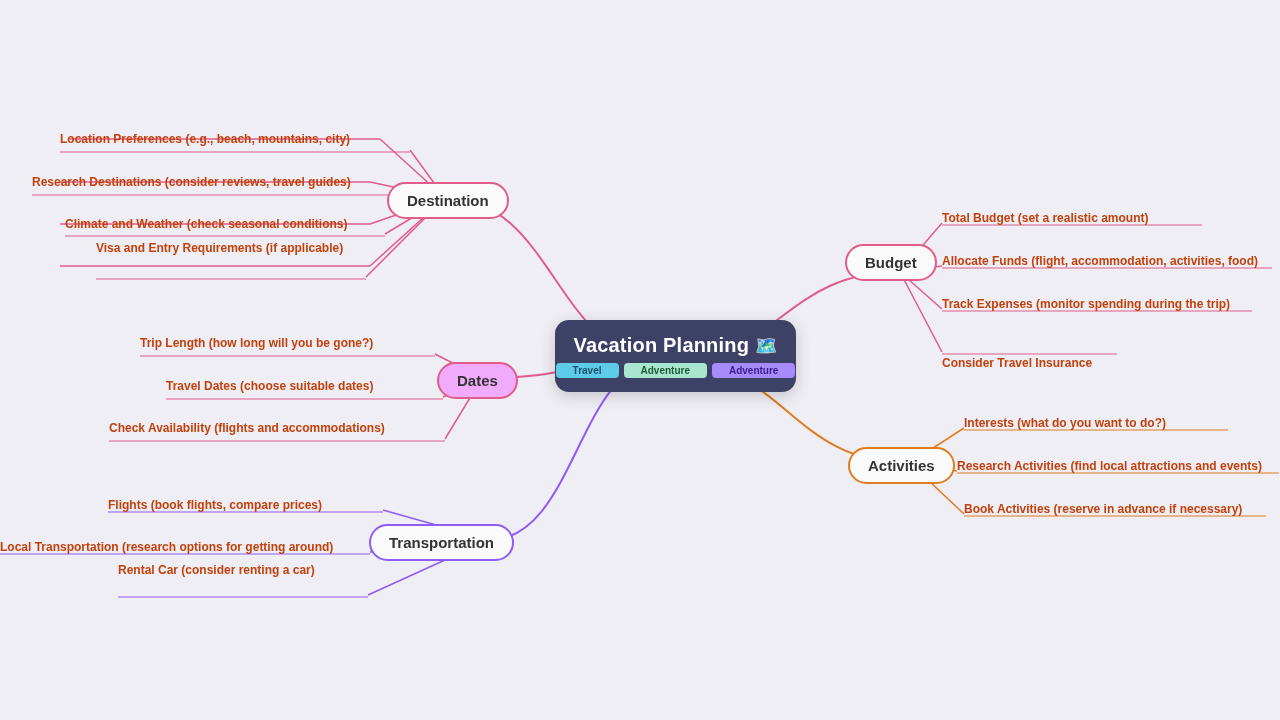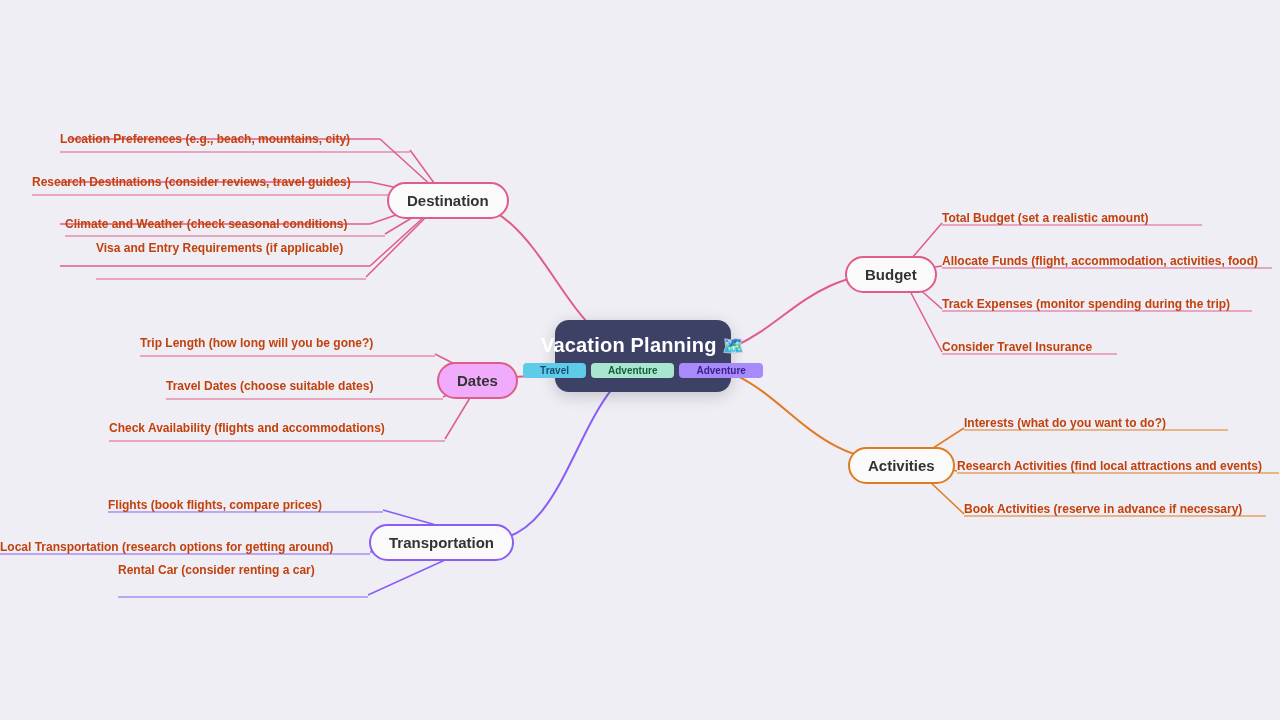--- a/index.html
+++ b/index.html
@@ -30,21 +30,21 @@
       text-align: center;
       cursor: pointer;
       user-select: none;
     }
 
     .node-center {
       background: #3d4166;
       color: white;
       border-radius: 14px;
       padding: 14px 22px;
-      width: 176px;
+      width: 241px;
       box-shadow: 0 4px 16px rgba(0,0,0,0.18);
     }
     .node-center .title {
       font-size: 20px;
       font-weight: 700;
       letter-spacing: 0.01em;
     }
     .node-center .tags {
       display: flex;
       gap: 5px;
@@ -177,21 +177,21 @@
 </div>
 
 <div class="node node-branch node-destination" id="branch-destination" style="left:387px; top:182px;">
   <span>Destination</span>
 </div>
 
 <div class="node node-branch node-dates" id="branch-dates" style="left:437px; top:362px;">
   <span>Dates</span>
 </div>
 
-<div class="node node-branch node-budget" id="branch-budget" style="left:845px; top:256px;">
+<div class="node node-branch node-budget" id="branch-budget" style="left:845px; top:244px;">
   <span>Budget</span>
 </div>
 
 <div class="node node-branch node-activities" id="branch-activities" style="left:848px; top:447px;">
   <span>Activities</span>
 </div>
 
 <div class="node node-branch node-transportation" id="branch-transportation" style="left:369px; top:524px;">
   <span>Transportation</span>
 </div>
@@ -201,21 +201,21 @@
 <div class="leaf" style="left:65px; top:217px;">Climate and Weather (check seasonal conditions)</div>
 <div class="leaf" style="left:96px; top:241px;">Visa and Entry Requirements (if applicable)</div>
 
 <div class="leaf" style="left:140px; top:336px;">Trip Length (how long will you be gone?)</div>
 <div class="leaf" style="left:166px; top:379px;">Travel Dates (choose suitable dates)</div>
 <div class="leaf" style="left:109px; top:421px;">Check Availability (flights and accommodations)</div>
 
 <div class="leaf" style="left:942px; top:211px;">Total Budget (set a realistic amount)</div>
 <div class="leaf" style="left:942px; top:254px;">Allocate Funds (flight, accommodation, activities, food)</div>
 <div class="leaf" style="left:942px; top:297px;">Track Expenses (monitor spending during the trip)</div>
-<div class="leaf" style="left:942px; top:340px;">Consider Travel Insurance</div>
+<div class="leaf" style="left:942px; top:356px;">Consider Travel Insurance</div>
 
 <div class="leaf" style="left:964px; top:416px;">Interests (what do you want to do?)</div>
 <div class="leaf" style="left:957px; top:459px;">Research Activities (find local attractions and events)</div>
 <div class="leaf" style="left:964px; top:502px;">Book Activities (reserve in advance if necessary)</div>
 
 <div class="leaf" style="left:108px; top:498px;">Flights (book flights, compare prices)</div>
 <div class="leaf" style="left:0px; top:540px;">Local Transportation (research options for getting around)</div>
 <div class="leaf" style="left:118px; top:563px;text-align:right;">Rental Car (consider renting a car)</div>
 
 </body></html>

